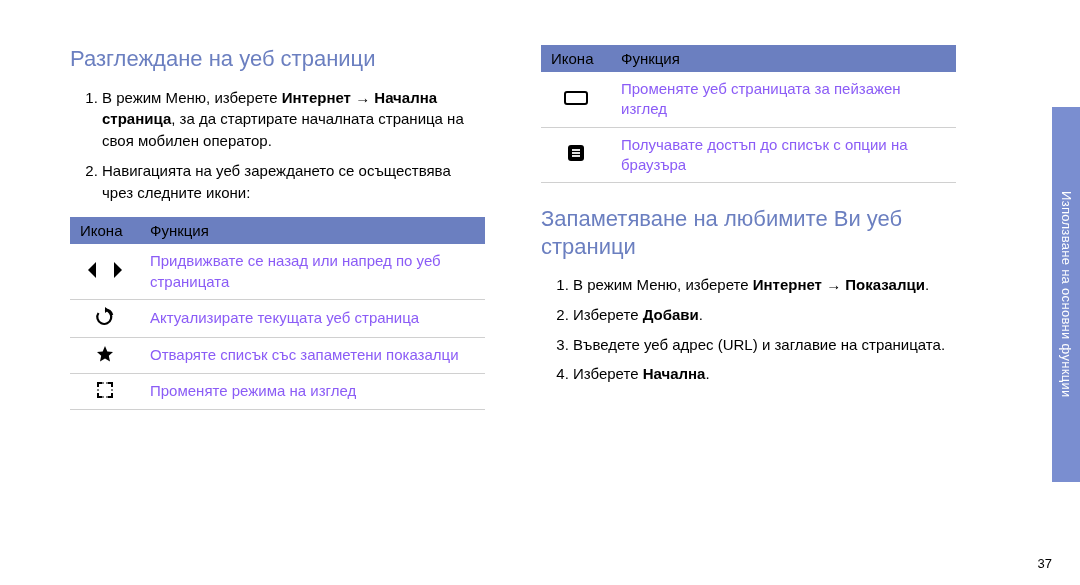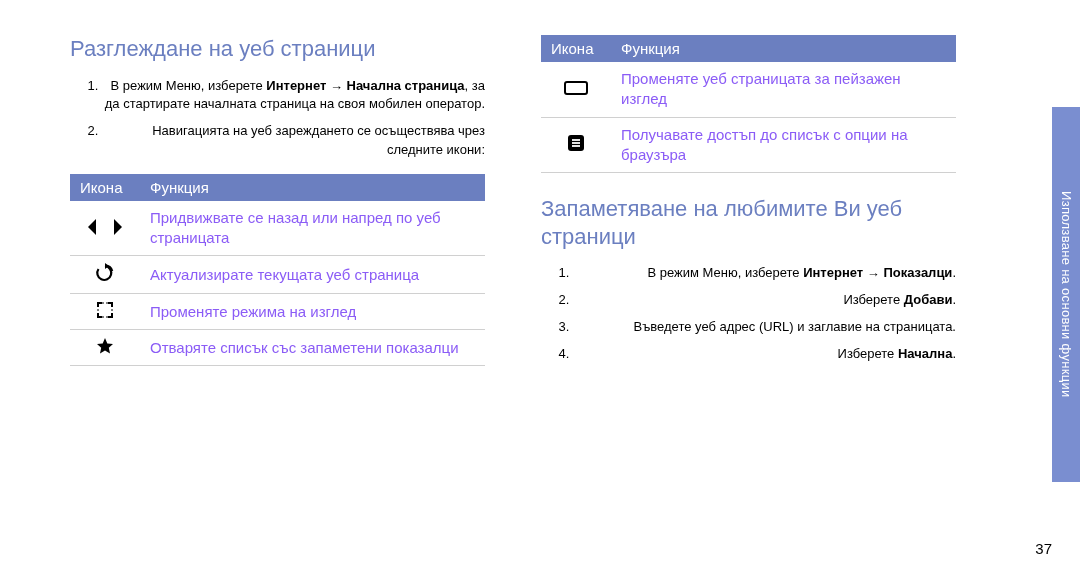--- a/index.html
+++ b/index.html
@@ -7,51 +7,50 @@
   body {
     width: 1080px;
     height: 585px;
     background: #ffffff;
     font-family: Arial, Helvetica, sans-serif;
     color: #000;
     position: relative;
   }
   .page {
     display: flex;
-    padding: 35px 0 0 70px;
+    padding: 45px 0 0 70px;
     gap: 56px;
   }
   .col {
     width: 415px;
   }
   h2.section {
     color: #6b7fc0;
     font-weight: 400;
     font-size: 22px;
     margin: 0 0 14px 0;
     line-height: 1.25;
   }
   .steps {
     margin: 0 0 14px 0;
     padding: 0 0 0 32px;
-    font-size: 13px;
+    font-size: 15px;
     line-height: 1.45;
-    text-align: right;
   }
   .steps li { margin-bottom: 8px; }
   .bold { font-weight: 700; }
 
   table.icons {
     width: 100%;
     border-collapse: collapse;
     font-size: 15px;
   }
   table.icons th {
     background: #6b7fc0;
-    color: #ffffff;
+    color: #000000;
     font-weight: 400;
     text-align: left;
     padding: 5px 10px;
   }
   table.icons th:first-child { width: 70px; }
   table.icons td {
     border-bottom: 1px solid #d0d0d0;
     padding: 7px 10px;
     vertical-align: middle;
   }
@@ -77,22 +76,22 @@
     display: flex;
     align-items: center;
     justify-content: center;
     letter-spacing: 0.3px;
     text-orientation: mixed;
   }
 
   .page-num {
     position: absolute;
     right: 28px;
-    bottom: 28px;
-    font-size: 15px;
+    bottom: 14px;
+    font-size: 13px;
   }
 </style>
 </head>
 <body>
 
 <div class="page">
 
   <div class="col">
     <h2 class="section">Разглеждане на уеб страници</h2>
     <ol class="steps">
@@ -137,40 +136,40 @@
                 </g>
               </svg>
             </span>
           </td>
           <td class="fn">Актуализирате текущата уеб страница</td>
         </tr>
         <tr>
           <td>
             <span class="ic">
               <svg width="18" height="18" viewBox="0 0 18 18">
+                <polygon points="9,1 11.3,6.5 17,7 12.8,10.8 14,16.5 9,13.5 4,16.5 5.2,10.8 1,7 6.7,6.5" fill="#000"></polygon>
+              </svg>
+            </span>
+          </td>
+          <td class="fn">Отваряте списък със запаметени показалци</td>
+        </tr>
+        <tr>
+          <td>
+            <span class="ic">
+              <svg width="18" height="18" viewBox="0 0 18 18">
                 <rect x="2" y="2" width="14" height="14" fill="none" stroke="#000" stroke-width="1" stroke-dasharray="2 2"></rect>
                 <polyline points="2,6 2,2 6,2" fill="none" stroke="#000" stroke-width="2"></polyline>
                 <polyline points="12,2 16,2 16,6" fill="none" stroke="#000" stroke-width="2"></polyline>
                 <polyline points="16,12 16,16 12,16" fill="none" stroke="#000" stroke-width="2"></polyline>
                 <polyline points="6,16 2,16 2,12" fill="none" stroke="#000" stroke-width="2"></polyline>
               </svg>
             </span>
           </td>
           <td class="fn">Променяте режима на изглед</td>
         </tr>
-        <tr>
-          <td>
-            <span class="ic">
-              <svg width="18" height="18" viewBox="0 0 18 18">
-                <polygon points="9,1 11.3,6.5 17,7 12.8,10.8 14,16.5 9,13.5 4,16.5 5.2,10.8 1,7 6.7,6.5" fill="#000"></polygon>
-              </svg>
-            </span>
-          </td>
-          <td class="fn">Отваряте списък със запаметени показалци</td>
-        </tr>
       </tbody>
     </table>
   </div>
 
   <div class="col">
     <table class="icons">
       <thead>
         <tr>
           <th>Икона</th>
           <th>Функция</th>

